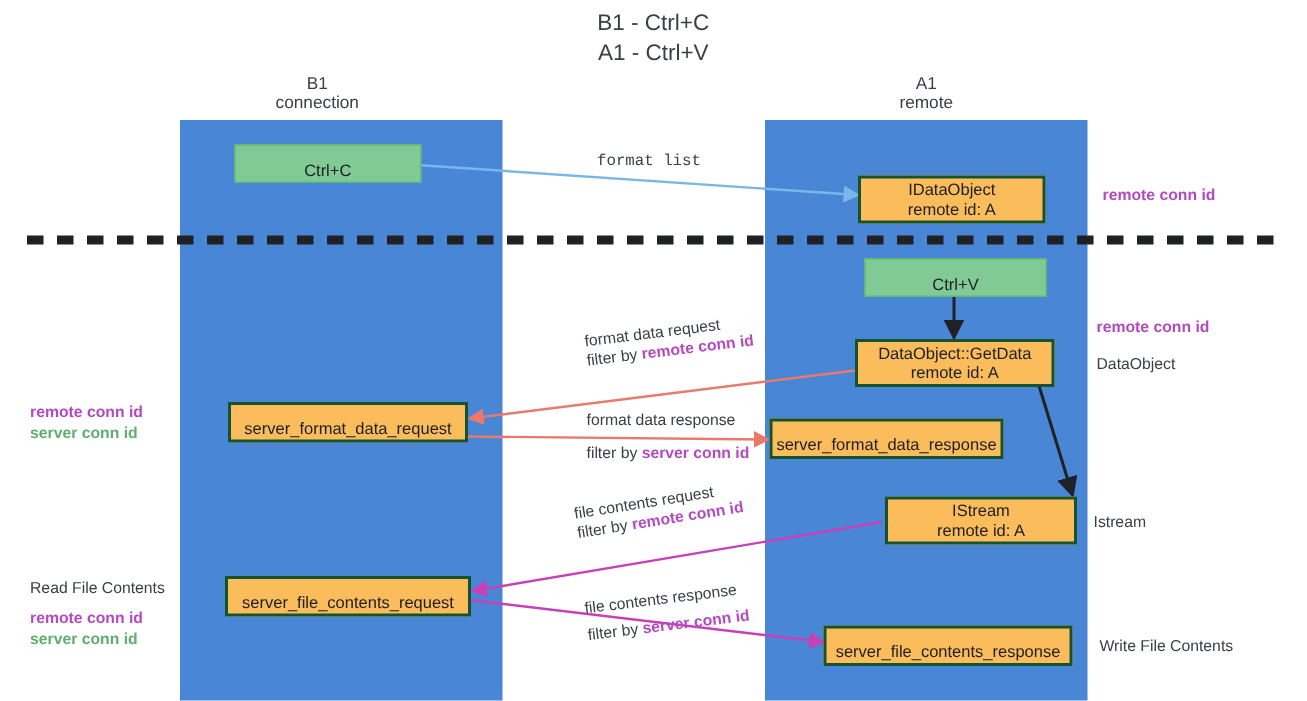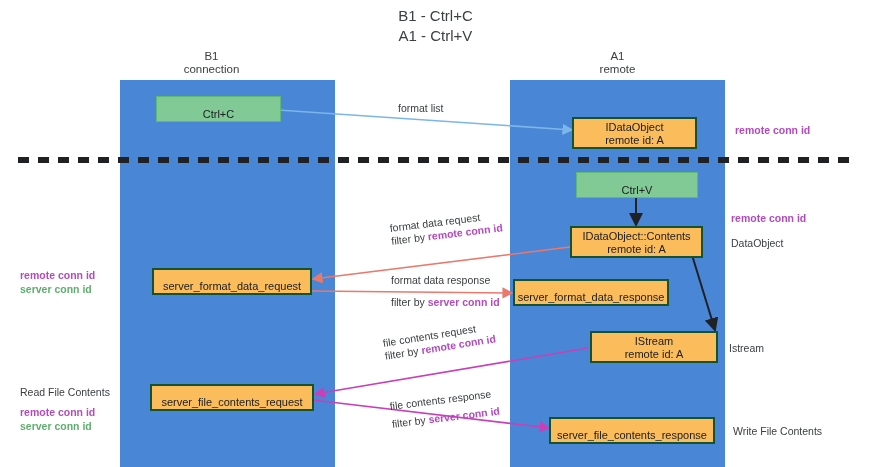--- a/index.html
+++ b/index.html
@@ -100,21 +100,21 @@
   <div class="node orange" style="left:572px;top:117px;width:125px;height:32px;">
     <span>IDataObject</span>
     <span>remote id: A</span>
   </div>
 
   <div class="node green" style="left:576px;top:172px;width:122px;height:26px;">
     <span>Ctrl+V</span>
   </div>
 
   <div class="node orange" style="left:570px;top:226px;width:133px;height:32px;">
-    <span>IDataObject::Contents</span>
+    <span>DataObject::GetData</span>
     <span>remote id: A</span>
   </div>
 
   <div class="node orange" style="left:152px;top:268px;width:160px;height:27px;">
     <span>server_format_data_request</span>
   </div>
 
   <div class="node orange" style="left:513px;top:279px;width:156px;height:27px;">
     <span>server_format_data_response</span>
   </div>
@@ -125,21 +125,21 @@
   </div>
 
   <div class="node orange" style="left:150px;top:384px;width:164px;height:27px;">
     <span>server_file_contents_request</span>
   </div>
 
   <div class="node orange" style="left:549px;top:417px;width:166px;height:27px;">
     <span>server_file_contents_response</span>
   </div>
 
-  <div class="lbl" style="left:398px;top:102px;">
+  <div class="lbl" style="left:398px;top:102px;font-family:Liberation Mono, monospace;">
     <span>format list</span>
   </div>
 
   <div class="lbl rot" style="left:389px;top:222px;transform:rotate(-7deg);">
     <div>format data request</div>
     <div>
       <span>filter by </span><span class="purple">remote conn id</span>
     </div>
   </div>
 

